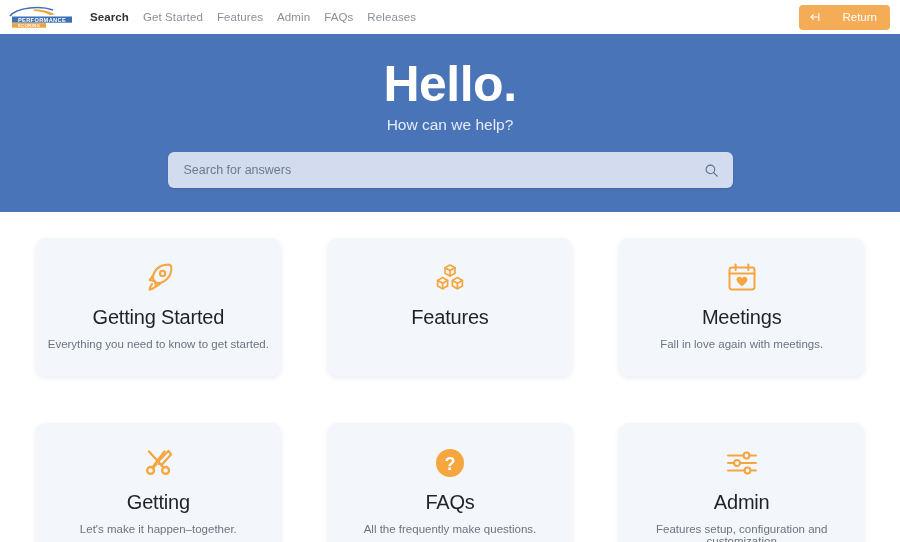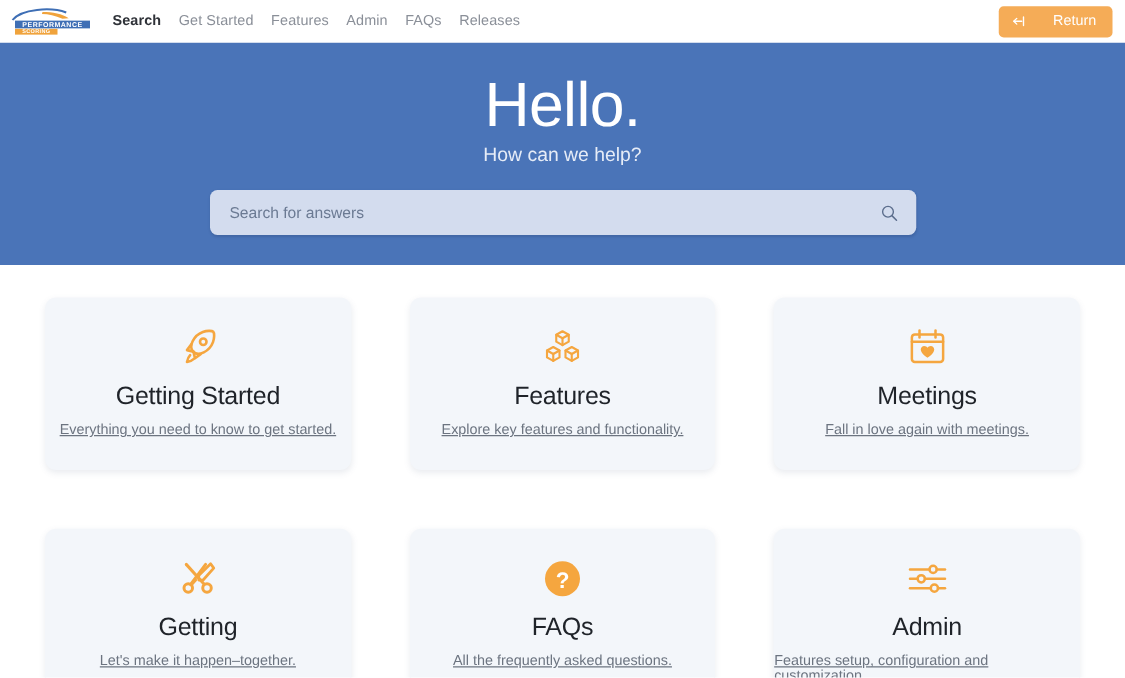--- a/index.html
+++ b/index.html
@@ -76,21 +76,21 @@
   .hero {
     background: #4a74b8;
     height: 178px;
     box-sizing: border-box;
     padding-top: 22px;
     text-align: center;
   }
   .hero-title {
     font-size: 50px;
     color: #ffffff;
-    font-weight: normal;
+    font-weight: bold;
     margin: 0;
     line-height: 1.12;
     letter-spacing: -0.5px;
   }
   .hero-sub {
     font-size: 15.5px;
     color: #e6ecf7;
     margin: 4px 0 0 0;
     font-weight: normal;
   }
@@ -156,21 +156,21 @@
     font-size: 20px;
     color: #1f2329;
     margin: 8px 0 0 0;
     font-weight: normal;
     letter-spacing: -0.2px;
   }
   .card-desc {
     font-size: 11.5px;
     color: #6c7480;
     margin: 9px 0 0 0;
-    text-decoration: underline;
+    text-align: center;
   }
 </style>
 </head>
 <body>
 
 <div class="navbar">
 
   <div class="logo">
     <svg width="68" height="24" viewBox="0 0 68 24" xmlns="http://www.w3.org/2000/svg">
       <path d="M2 11 C9 2, 33 0.5, 45 5" fill="none" stroke="#3f6fb5" stroke-width="1.6"></path>
@@ -250,21 +250,20 @@
           <path d="M5.6 20.4 L10.6 23.2 L15.6 20.4"></path>
           <path d="M10.6 23.2 L10.6 28.7"></path>
 
           <path d="M25.4 17.6 L30.4 20.4 L30.4 25.9 L25.4 28.7 L20.4 25.9 L20.4 20.4 Z"></path>
           <path d="M20.4 20.4 L25.4 23.2 L30.4 20.4"></path>
           <path d="M25.4 23.2 L25.4 28.7"></path>
         </g>
       </svg>
     </div>
     <h2 class="card-title">Features</h2>
-    <p class="card-desc">Explore key features and functionality.</p>
   </div>
 
   <div class="card">
     <div class="card-icon">
       <svg width="34" height="34" viewBox="0 0 34 34" xmlns="http://www.w3.org/2000/svg">
         <g fill="none" stroke="#f5a63f" stroke-width="2" stroke-linecap="round" stroke-linejoin="round">
           <rect x="4.5" y="6.5" width="25" height="22" rx="2.4"></rect>
           <path d="M4.5 12.4 H29.5"></path>
           <path d="M10.6 3.4 V9"></path>
           <path d="M23.4 3.4 V9"></path>
@@ -296,21 +295,21 @@
   </div>
 
   <div class="card">
     <div class="card-icon">
       <svg width="34" height="34" viewBox="0 0 34 34" xmlns="http://www.w3.org/2000/svg">
         <circle cx="17" cy="17" r="14" fill="#f5a63f"></circle>
         <text x="17" y="24" text-anchor="middle" font-family="'Liberation Sans',sans-serif" font-size="18" font-weight="bold" fill="#ffffff">?</text>
       </svg>
     </div>
     <h2 class="card-title">FAQs</h2>
-    <p class="card-desc">All the frequently asked questions.</p>
+    <p class="card-desc">All the frequently make questions.</p>
   </div>
 
   <div class="card">
     <div class="card-icon">
       <svg width="36" height="34" viewBox="0 0 36 34" xmlns="http://www.w3.org/2000/svg">
         <g fill="none" stroke="#f5a63f" stroke-width="2" stroke-linecap="round">
           <path d="M4 9.5 H19.5"></path>
           <path d="M25.5 9.5 H32"></path>
           <circle cx="22.5" cy="9.5" r="2.9"></circle>
 

